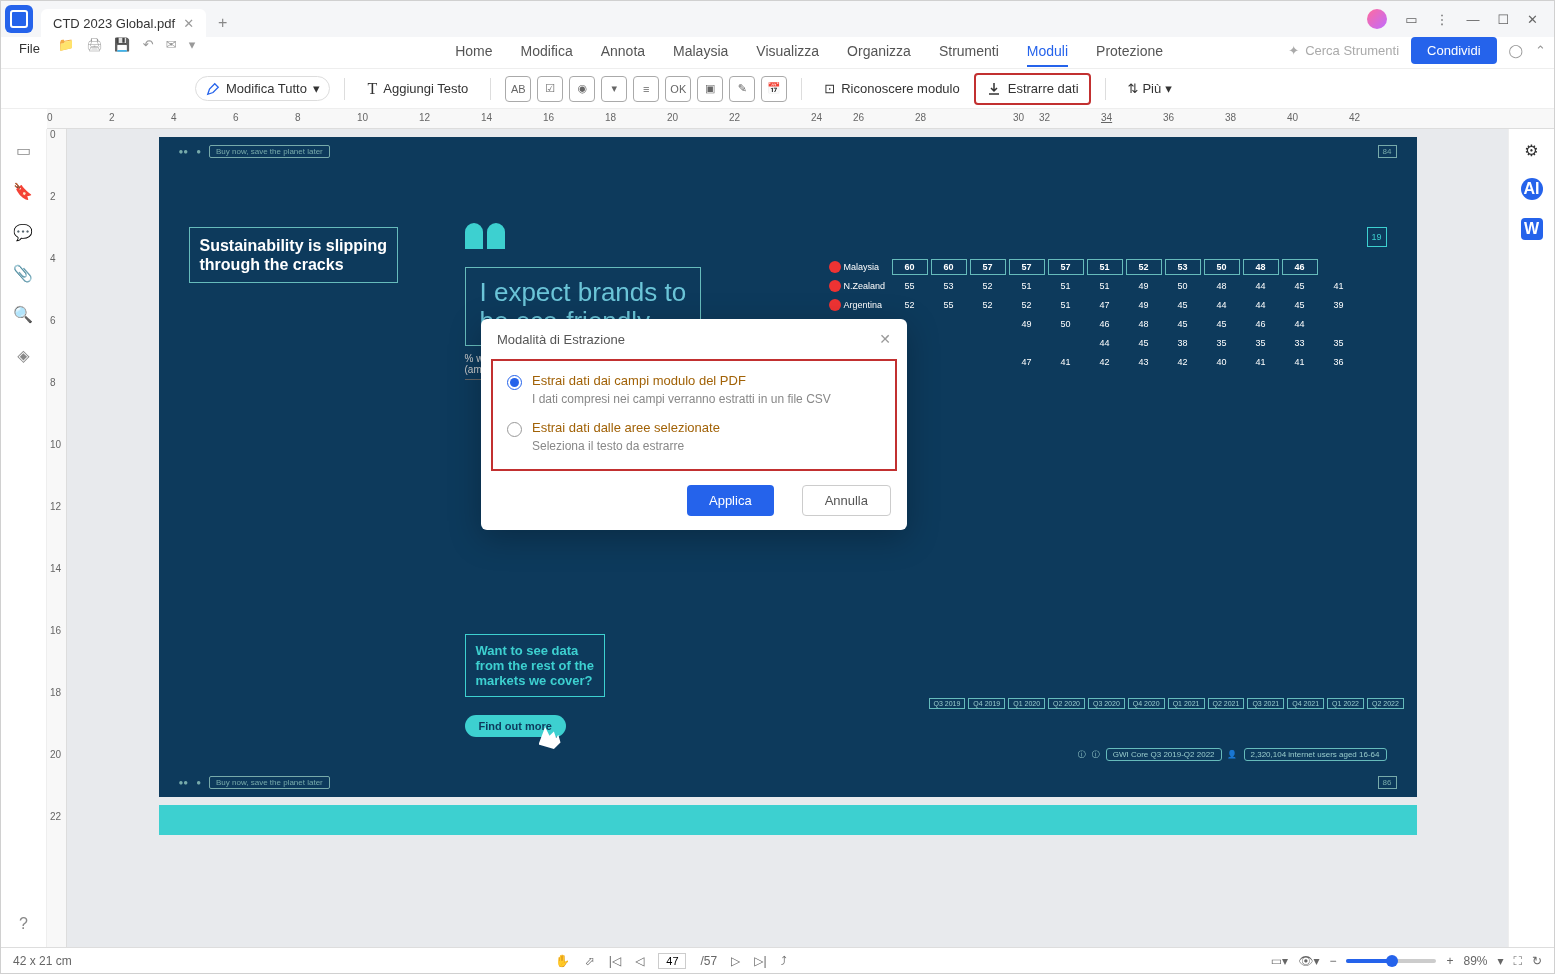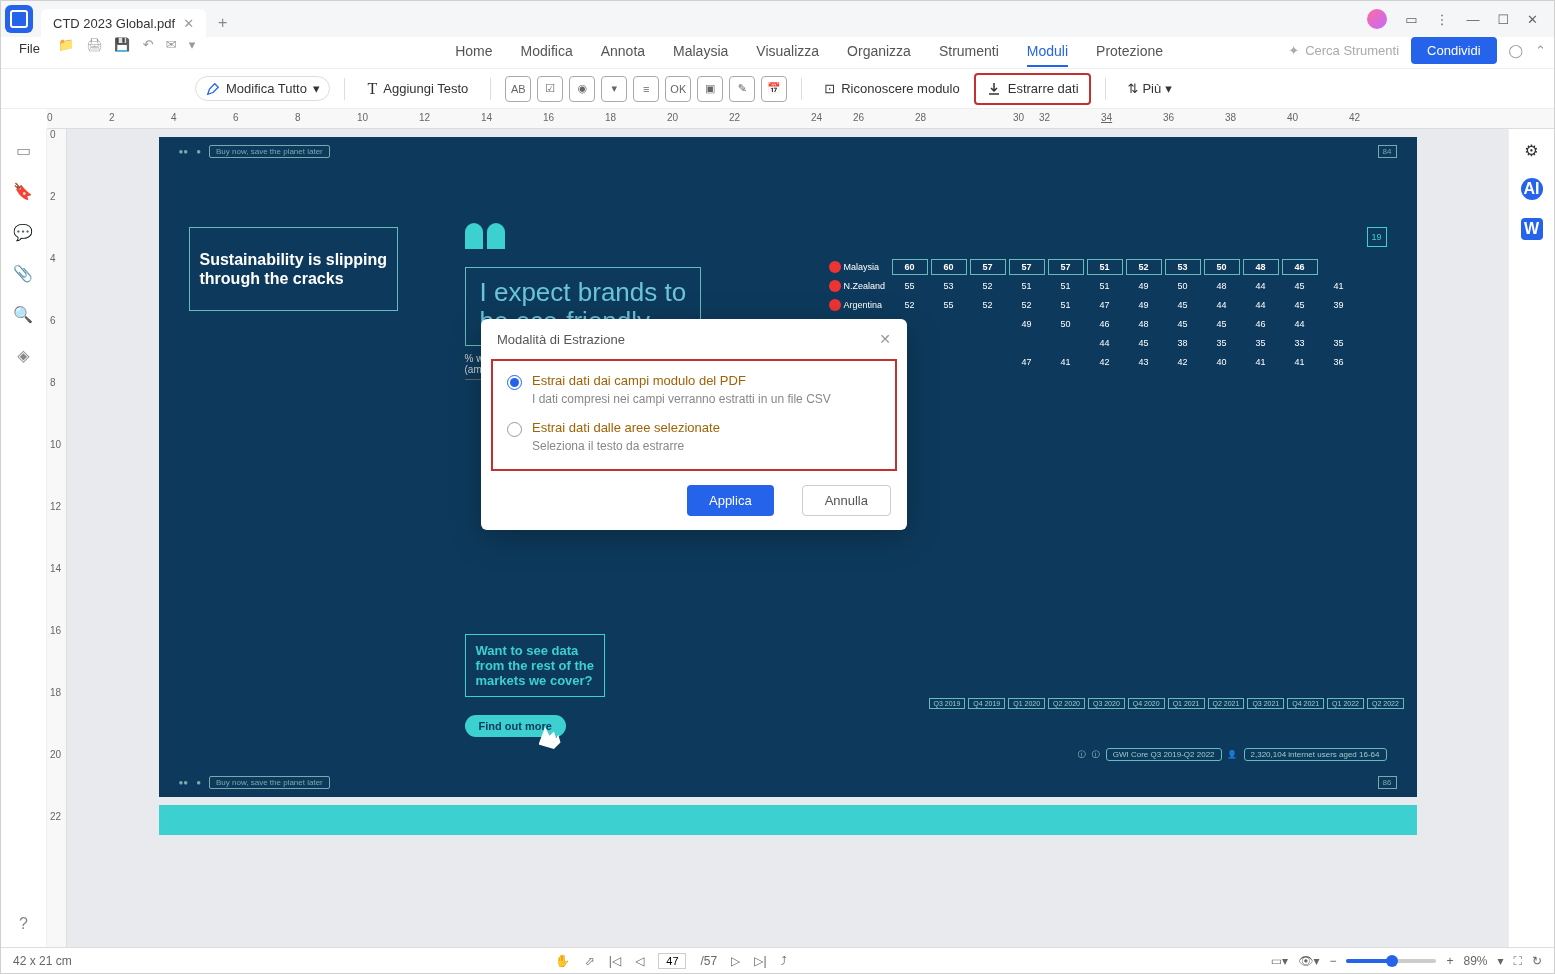--- a/index.html
+++ b/index.html
@@ -41,21 +41,21 @@
 .left-panel{width:46px;background:#fff;border-right:1px solid #eee;display:flex;flex-direction:column;align-items:center;padding-top:12px;gap:22px;color:#888}
 .left-panel span{cursor:pointer;font-size:16px}
 .help-icon{margin-top:auto;margin-bottom:14px}
 .ruler-v{width:20px;background:#f8f8f8;border-right:1px solid #ddd;position:relative;font-size:10px;color:#666}
 .ruler-v .vtick{position:absolute;left:3px;writing-mode:horizontal-tb}
 .canvas-wrap{flex:1;background:#e8eaed;overflow:auto;position:relative;padding:8px}
 .page{background:#0d3a5c;width:1258px;height:660px;position:relative;margin:0 auto;color:#fff}
 .page-top-bar{position:absolute;top:8px;left:20px;right:20px;display:flex;align-items:center;gap:8px;font-size:8px;color:#7aa}
 .page-top-bar .pill{border:1px solid #7aa;padding:1px 6px;border-radius:2px}
 .page-top-bar .pgnum{margin-left:auto;border:1px solid #7aa;padding:1px 4px;font-size:8px}
-.slip-box{position:absolute;top:90px;left:30px;border:1px solid #6bb;padding:22px 10px}
+.slip-box{position:absolute;top:90px;left:30px;border:1px solid #6bb;padding:8px 10px}
 .slip-box div{font-size:16px;font-weight:bold;line-height:1.2}
 .quote-mark{position:absolute;top:86px;left:306px;display:flex;gap:4px}
 .quote-mark span{width:18px;height:26px;background:#3dd0d0;border-radius:9px 9px 0 0}
 .quote-box{position:absolute;top:130px;left:306px;border:1px solid #6bb;padding:10px 14px}
 .quote-box div{font-size:26px;color:#6bc5d8;line-height:1.1}
 .subtext{position:absolute;top:216px;left:306px;font-size:10px;color:#ccc;border-bottom:1px solid #666;padding-bottom:4px}
 .data-table{position:absolute;top:122px;left:670px;font-size:10px}
 .data-table .row{display:flex;gap:3px;align-items:center;margin-bottom:3px}
 .data-table .country{width:60px;font-size:9px;display:flex;align-items:center;gap:3px}
 .data-table .flag{width:12px;height:12px;border-radius:50%;background:#e33}

